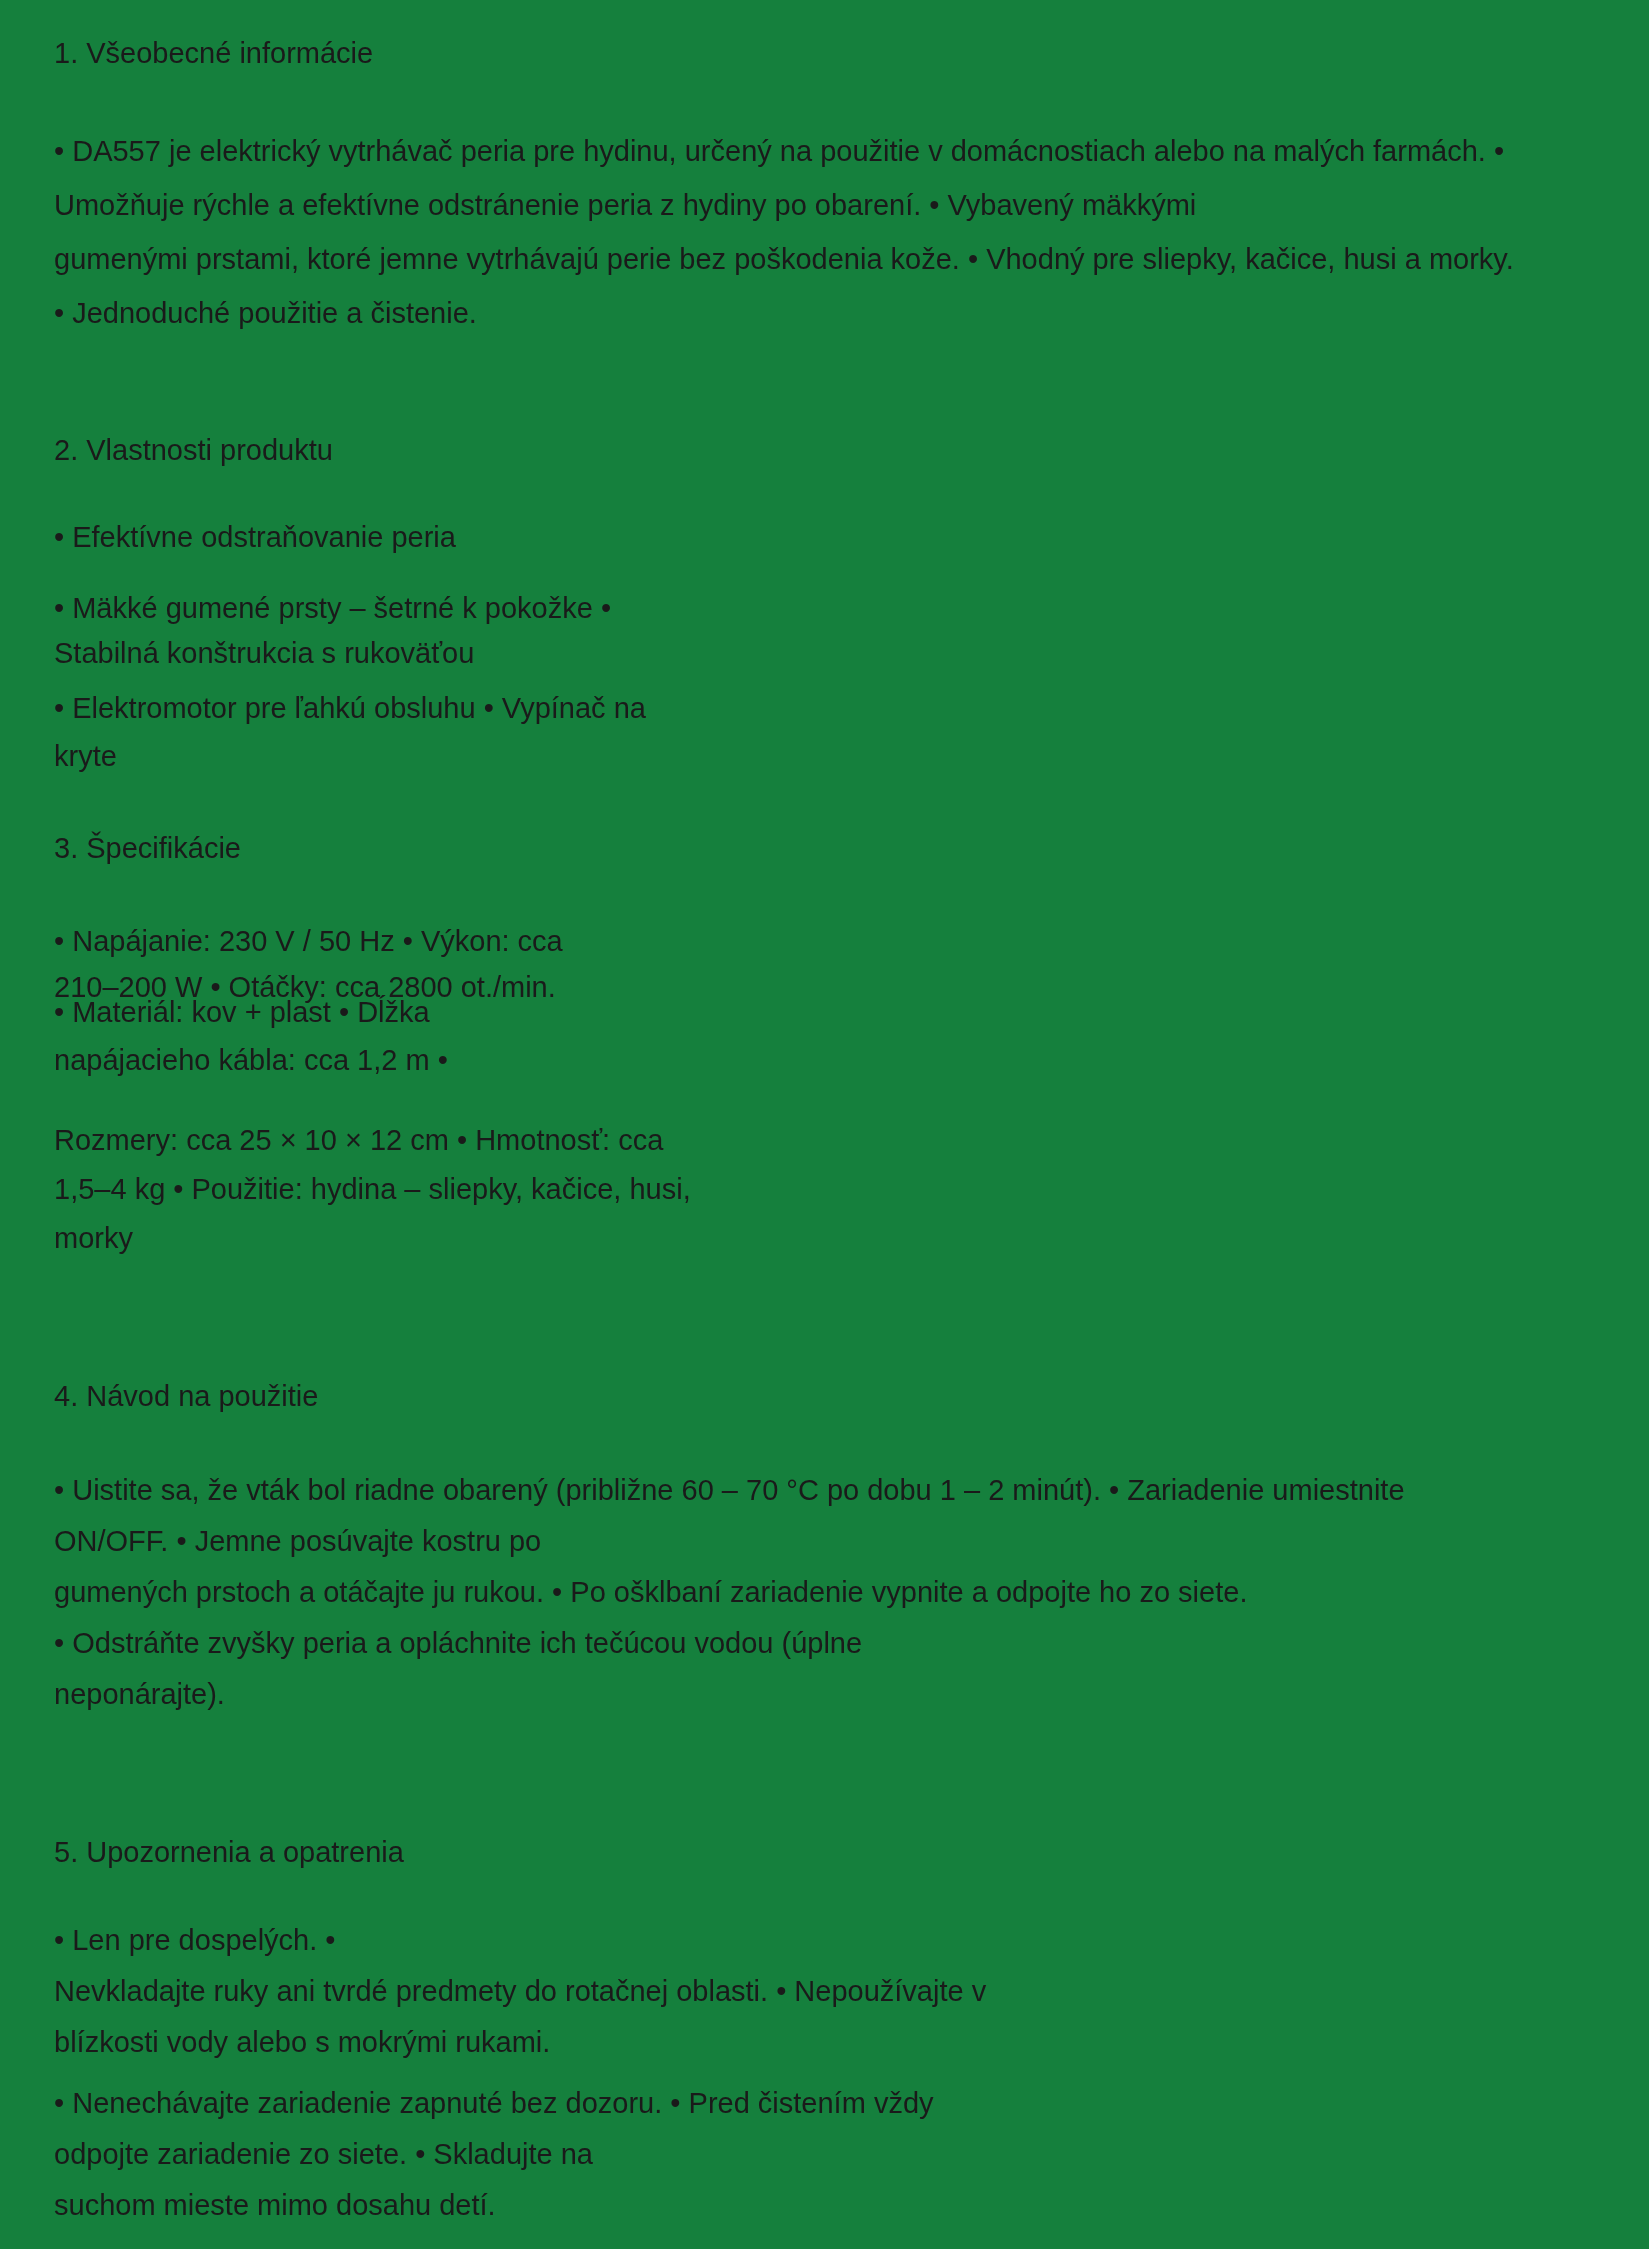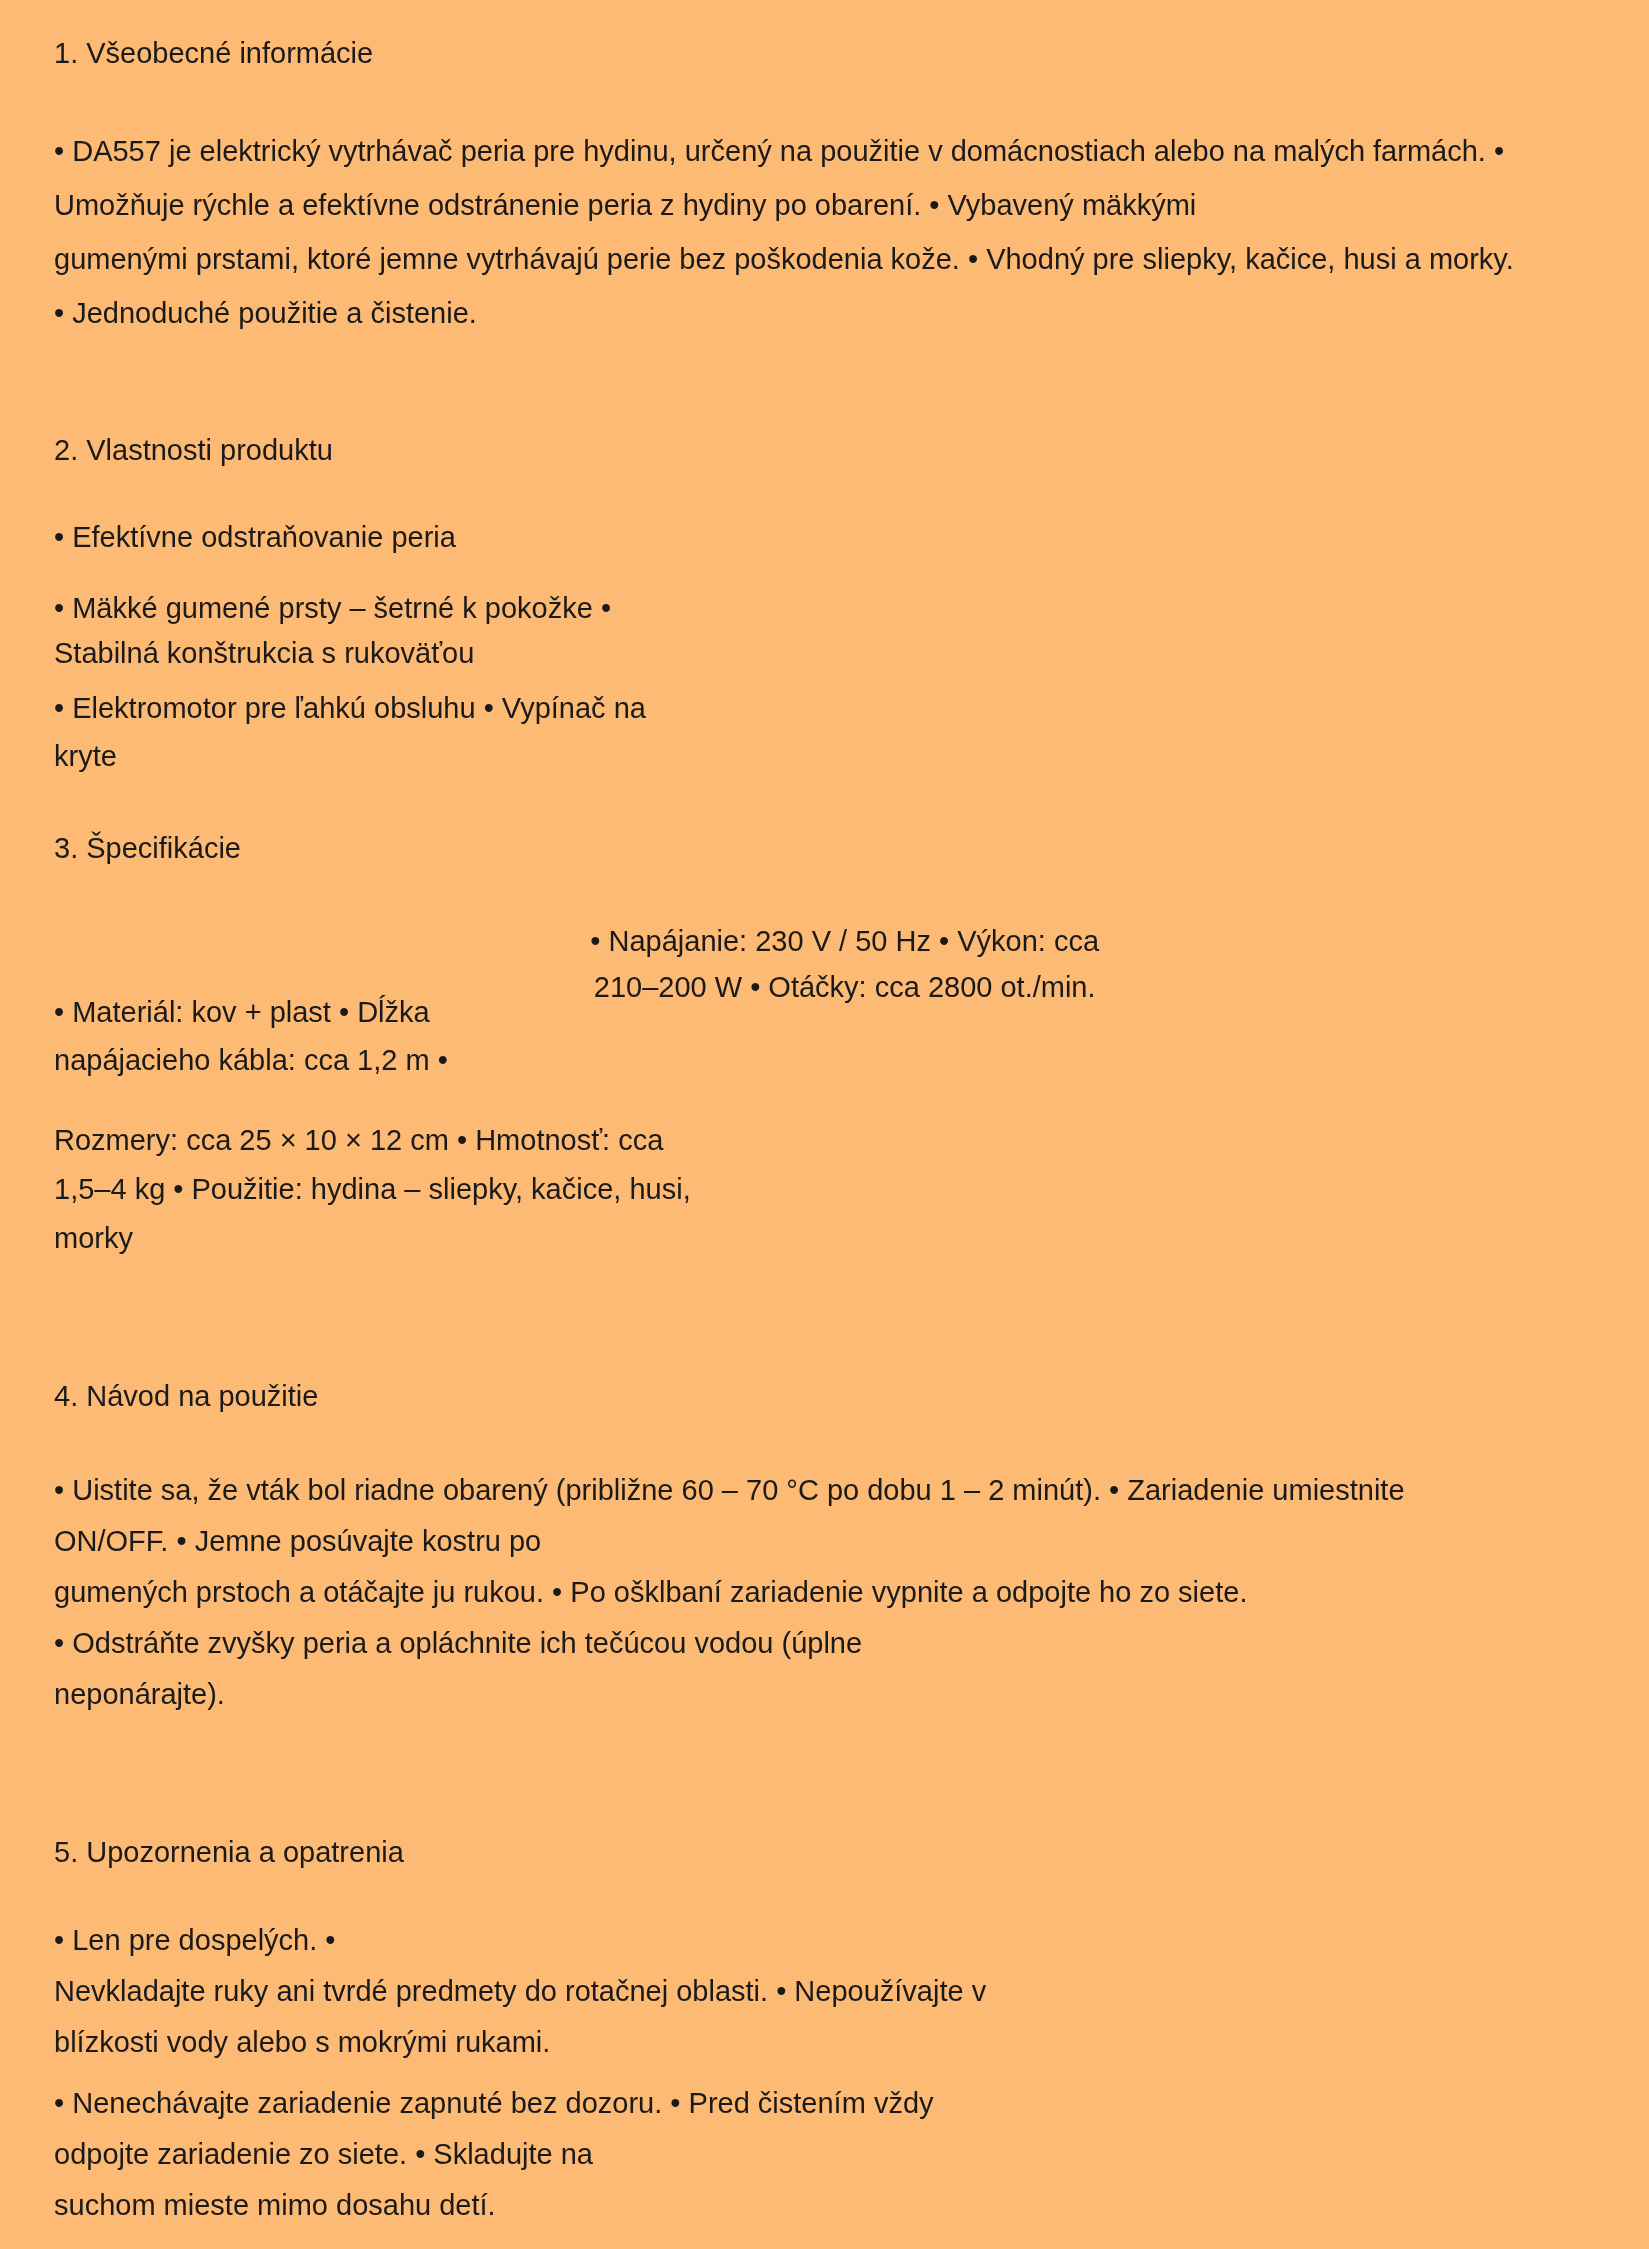--- a/index.html
+++ b/index.html
@@ -29,21 +29,21 @@
     font-weight: 400; 
   }
   .text-line {
     display: block;
     white-space: pre;
   }
 </style>
 </head>
 <body>
 
-<div class="doc-page" id="doc-page" style="background: #fdba74; color: rgb(26, 26, 26);">
+<div class="doc-page" id="doc-page" style="background: #15803d; color: rgb(26, 26, 26);">
     <div class="block heading" style="top: 26.5px; line-height: 53px;">
       <span class="text-line">1. Všeobecné informácie</span>
     </div>
     <div class="block para" style="top: 124px; line-height: 54px;">
       <span class="text-line">• DA557 je elektrický vytrhávač peria pre hydinu, určený na použitie v domácnostiach alebo na malých farmách. •</span>
       <span class="text-line">Umožňuje rýchle a efektívne odstránenie peria z hydiny po obarení. • Vybavený mäkkými</span>
       <span class="text-line">gumenými prstami, ktoré jemne vytrhávajú perie bez poškodenia kože. • Vhodný pre sliepky, kačice, husi a morky.</span>
       <span class="text-line">• Jednoduché použitie a čistenie.</span>
     </div>
     <div class="block heading" style="top: 424px; line-height: 53px;">
@@ -56,21 +56,21 @@
       <span class="text-line">• Mäkké gumené prsty – šetrné k pokožke •</span>
       <span class="text-line">Stabilná konštrukcia s rukoväťou</span>
     </div>
     <div class="block para" style="top: 684px; line-height: 48px;">
       <span class="text-line">• Elektromotor pre ľahkú obsluhu • Vypínač na</span>
       <span class="text-line">kryte</span>
     </div>
     <div class="block heading" style="top: 822px; line-height: 53px;">
       <span class="text-line">3. Špecifikácie</span>
     </div>
-    <div class="block para" style="top: 918px; line-height: 46px; text-align: center;">
+    <div class="block para" style="top: 918px; line-height: 46px;">
       <span class="text-line">• Napájanie: 230 V / 50 Hz • Výkon: cca</span>
       <span class="text-line">210–200 W • Otáčky: cca 2800 ot./min.</span>
     </div>
     <div class="block para" style="top: 988px; line-height: 48px;">
       <span class="text-line">• Materiál: kov + plast • Dĺžka</span>
       <span class="text-line">napájacieho kábla: cca 1,2 m •</span>
     </div>
     <div class="block para" style="top: 1116px; line-height: 49px;">
       <span class="text-line">Rozmery: cca 25 × 10 × 12 cm • Hmotnosť: cca</span>
       <span class="text-line">1,5–4 kg • Použitie: hydina – sliepky, kačice, husi,</span>

